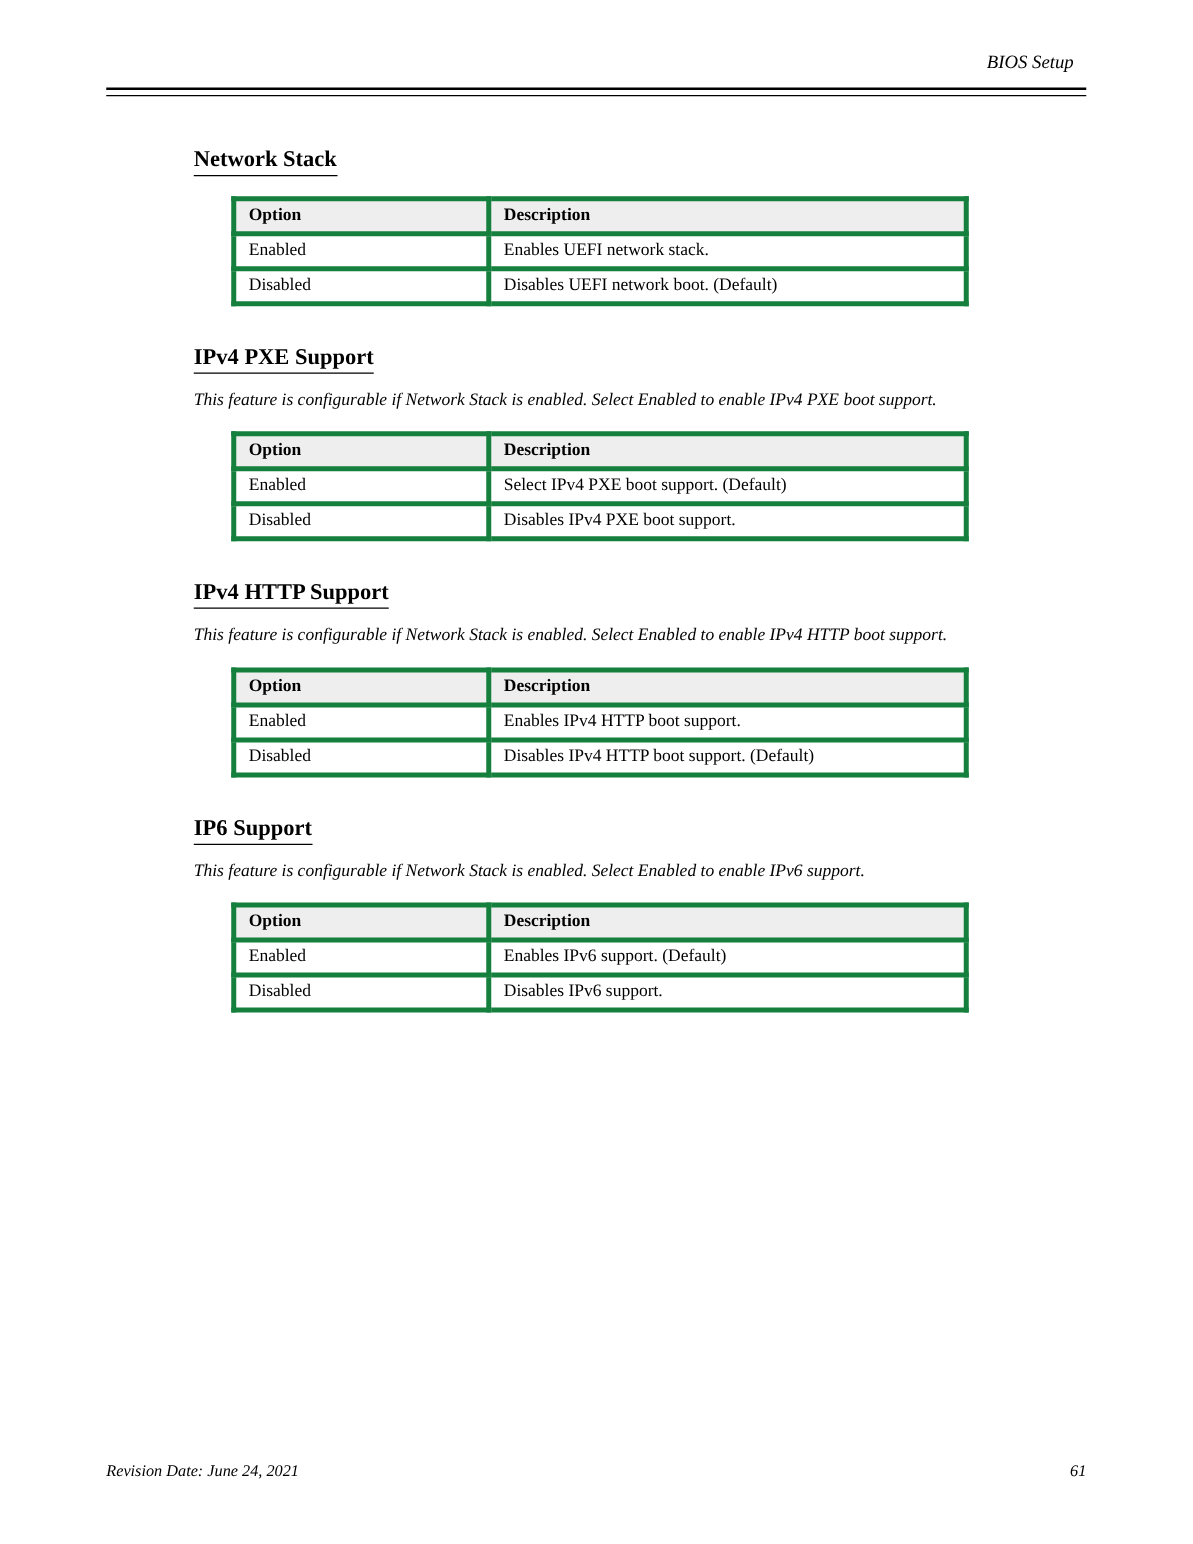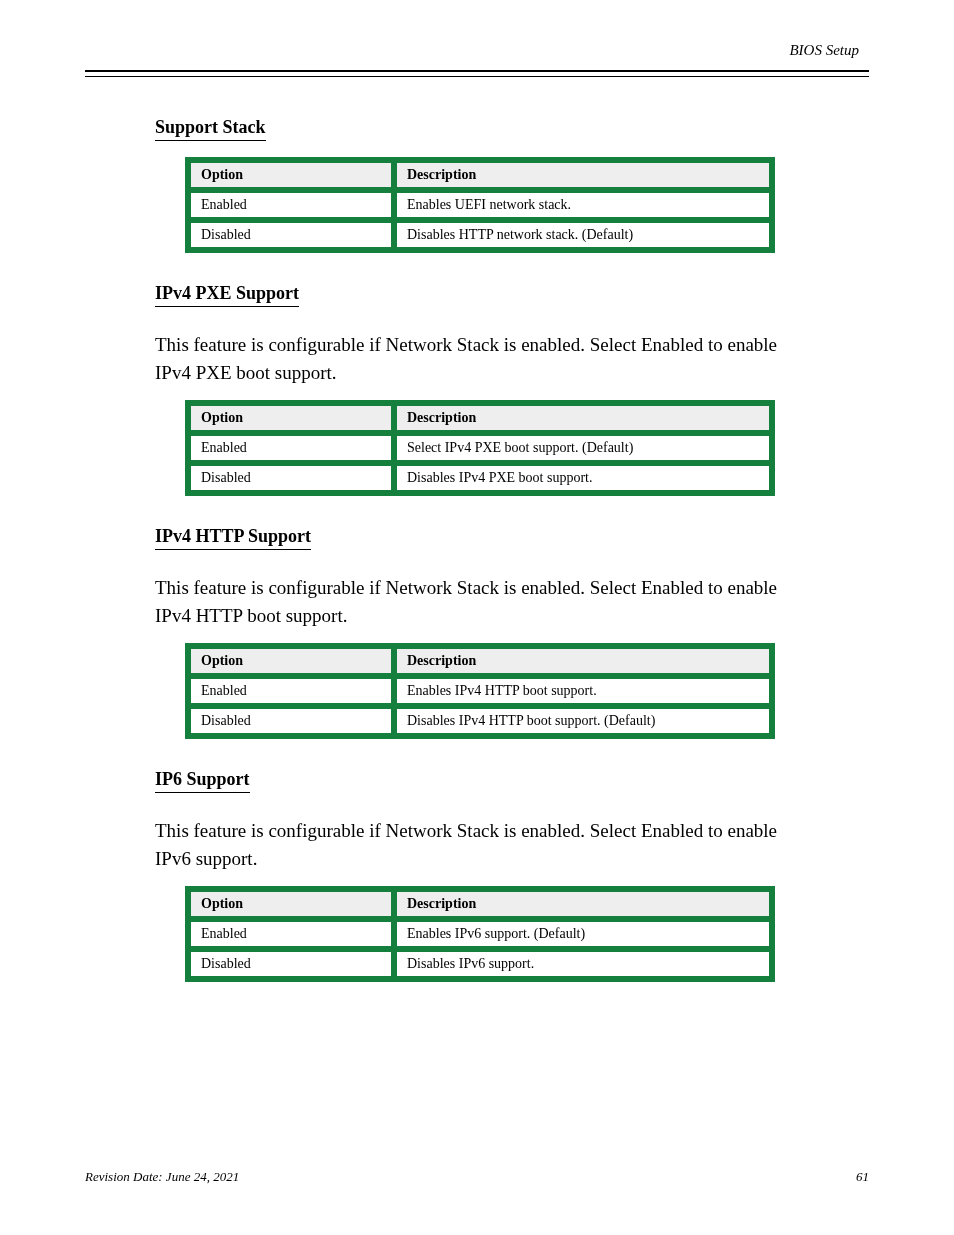--- a/index.html
+++ b/index.html
@@ -27,33 +27,34 @@
   }
   .section-title {
     display: inline-block;
     font-weight: bold;
     font-size: 18px;
     border-bottom: 1.5px solid #000;
     padding-bottom: 2px;
     margin-bottom: 6px;
   }
   .section-desc {
-    font-size: 19px;
+    font-size: 14px;
     line-height: 1.45;
-    margin: 18px 0 14px 0;
+    margin: 6px 0 14px 0;
     max-width: 640px;
+    font-style: italic;
   }
   table.opt {
     border-collapse: collapse;
     width: 590px;
     margin: 10px 0 0 30px;
     font-size: 14px;
   }
   table.opt th, table.opt td {
-    border: 6px solid #15803d;
+    border: 4px solid #15803d;
     padding: 4px 10px;
     text-align: left;
     vertical-align: top;
   }
   table.opt th {
     background: #eee;
     font-weight: bold;
   }
   table.opt .col-opt {
     width: 180px;
@@ -84,36 +85,36 @@
 </head>
 <body>
 
 <div class="page">
 
   <div class="header-right">BIOS Setup</div>
 
   <div class="double-rule"></div>
 
   <div class="section">
-    <span class="section-title">Support Stack</span>
+    <span class="section-title">Network Stack</span>
     <table class="opt">
       <thead>
         <tr>
           <th class="col-opt">Option</th>
           <th>Description</th>
         </tr>
       </thead>
       <tbody>
         <tr>
           <td>Enabled</td>
           <td>Enables UEFI network stack.</td>
         </tr>
         <tr>
           <td>Disabled</td>
-          <td>Disables HTTP network stack. (Default)</td>
+          <td>Disables UEFI network boot. (Default)</td>
         </tr>
       </tbody>
     </table>
   </div>
 
   <div class="section">
     <span class="section-title">IPv4 PXE Support</span>
     <div class="section-desc">This feature is configurable if Network Stack is enabled. Select Enabled to enable IPv4 PXE boot support.</div>
     <table class="opt">
       <thead>

